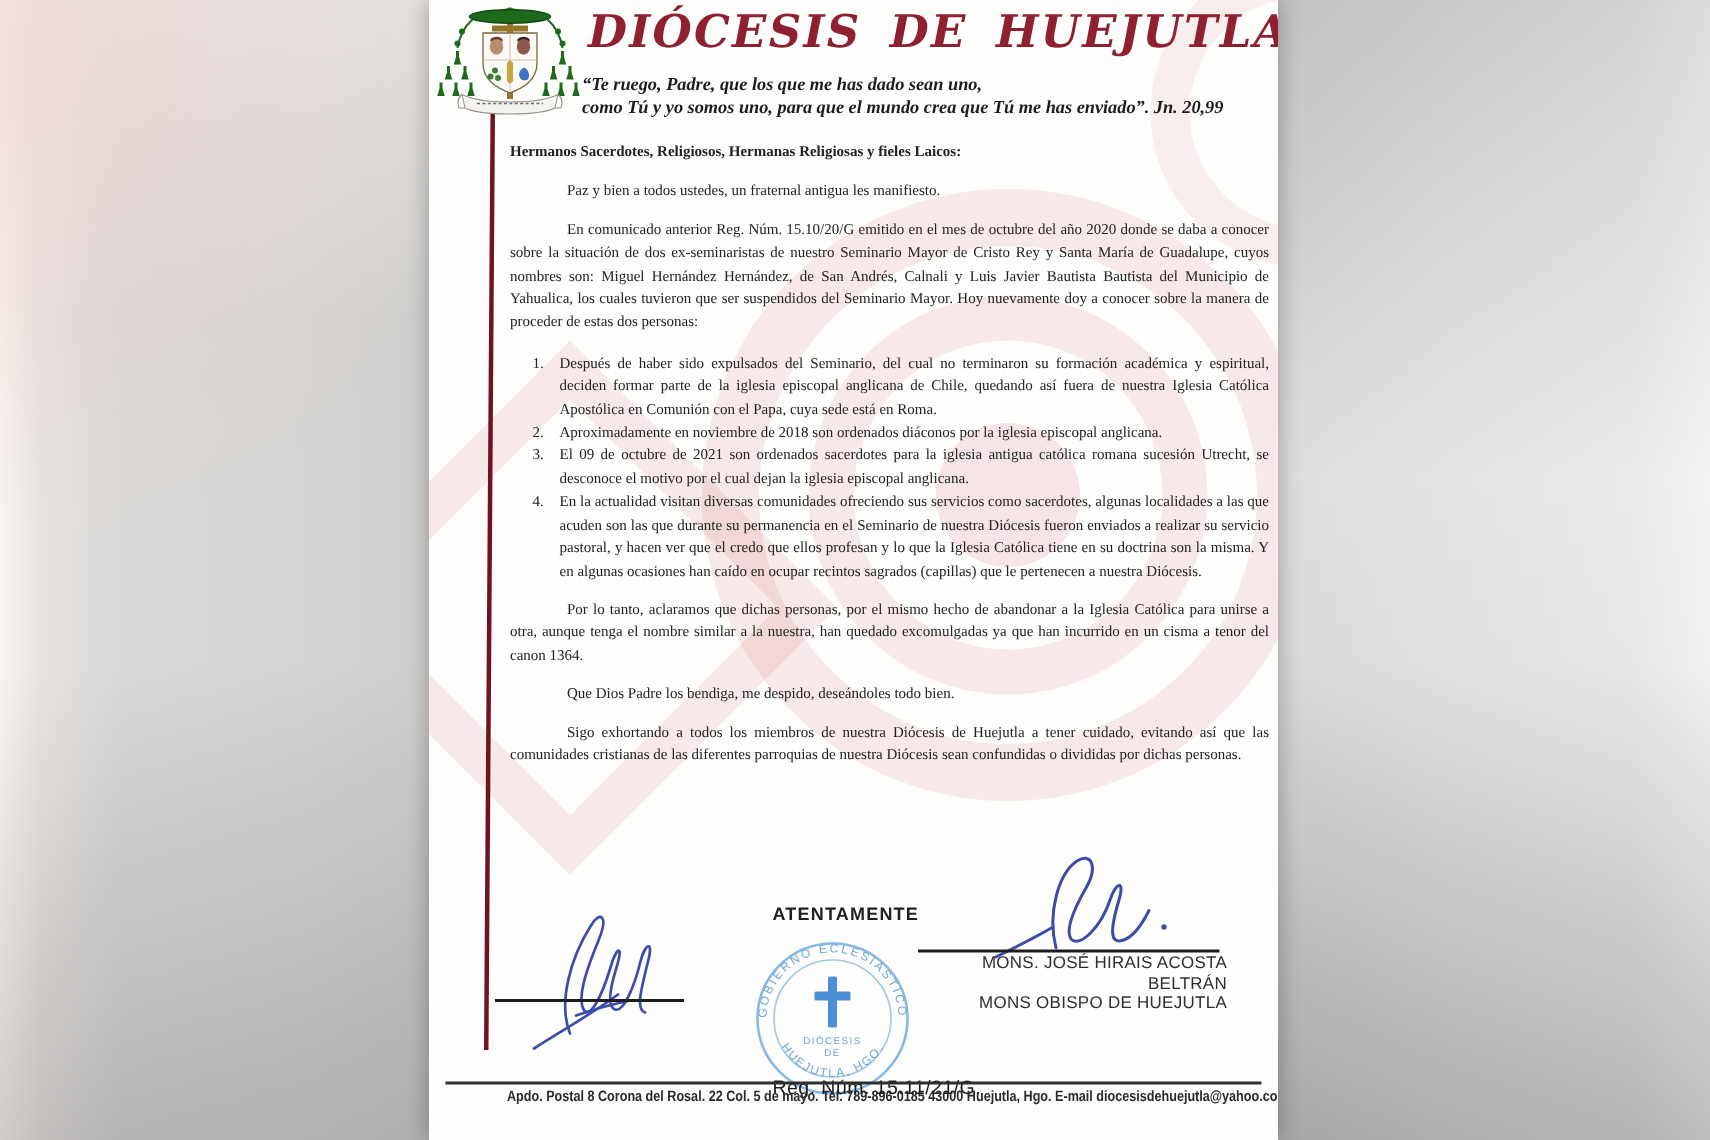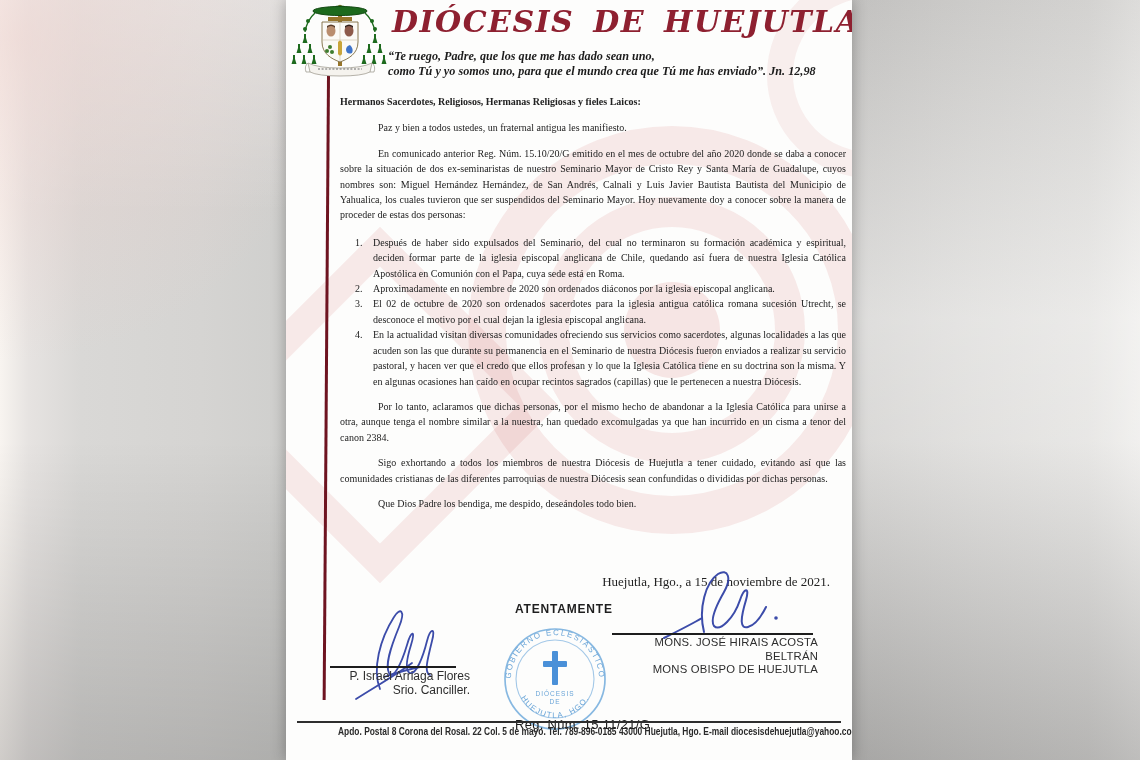--- a/index.html
+++ b/index.html
@@ -142,66 +142,61 @@
         <path d="M20,61 q-4,3 -2,9 l4,0" fill="none" stroke="#979286" stroke-width="0.7"></path>
         <path d="M84,61 q4,3 2,9 l-4,0" fill="none" stroke="#979286" stroke-width="0.7"></path>
         <line x1="30" y1="67" x2="74" y2="67" stroke="#6b6b6b" stroke-width="1.1" stroke-dasharray="2,1.6"></line>
       </g>
     </svg>
 
     <div class="title">DIÓCESIS DE HUEJUTLA</div>
 
     <div class="quote">
       <span style="display:block">“Te ruego, Padre, que los que me has dado sean uno,</span>
-      <span style="display:block">como Tú y yo somos uno, para que el mundo crea que Tú me has enviado”. Jn. 12,98</span>
+      <span style="display:block">como Tú y yo somos uno, para que el mundo crea que Tú me has enviado”. Jn. 20,99</span>
     </div>
 
     <div class="body-flow">
       <p class="salutation">Hermanos Sacerdotes, Religiosos, Hermanas Religiosas y fieles Laicos:</p>
       <p>Paz y bien a todos ustedes, un fraternal antigua les manifiesto.</p>
       <p>En comunicado anterior Reg. Núm. 15.10/20/G emitido en el mes de octubre del año 2020 donde se daba a conocer sobre la situación de dos ex-seminaristas de nuestro Seminario Mayor de Cristo Rey y Santa María de Guadalupe, cuyos nombres son: Miguel Hernández Hernández, de San Andrés, Calnali y Luis Javier Bautista Bautista del Municipio de Yahualica, los cuales tuvieron que ser suspendidos del Seminario Mayor. Hoy nuevamente doy a conocer sobre la manera de proceder de estas dos personas:</p>
       <ol class="points">
         <li>
           <span class="num">1.</span>
           <span class="li-text">Después de haber sido expulsados del Seminario, del cual no terminaron su formación académica y espiritual, deciden formar parte de la iglesia episcopal anglicana de Chile, quedando así fuera de nuestra Iglesia Católica Apostólica en Comunión con el Papa, cuya sede está en Roma.</span>
         </li>
         <li>
           <span class="num">2.</span>
-          <span class="li-text">Aproximadamente en noviembre de 2020 son ordenados diáconos por la iglesia episcopal anglicana.</span>
+          <span class="li-text">Aproximadamente en noviembre de 2018 son ordenados diáconos por la iglesia episcopal anglicana.</span>
         </li>
         <li>
           <span class="num">3.</span>
-          <span class="li-text">El 02 de octubre de 2020 son ordenados sacerdotes para la iglesia antigua católica romana sucesión Utrecht, se desconoce el motivo por el cual dejan la iglesia episcopal anglicana.</span>
+          <span class="li-text">El 09 de octubre de 2021 son ordenados sacerdotes para la iglesia antigua católica romana sucesión Utrecht, se desconoce el motivo por el cual dejan la iglesia episcopal anglicana.</span>
         </li>
         <li>
           <span class="num">4.</span>
           <span class="li-text">En la actualidad visitan diversas comunidades ofreciendo sus servicios como sacerdotes, algunas localidades a las que acuden son las que durante su permanencia en el Seminario de nuestra Diócesis fueron enviados a realizar su servicio pastoral, y hacen ver que el credo que ellos profesan y lo que la Iglesia Católica tiene en su doctrina son la misma. Y en algunas ocasiones han caído en ocupar recintos sagrados (capillas) que le pertenecen a nuestra Diócesis.</span>
         </li>
       </ol>
-      <p>Por lo tanto, aclaramos que dichas personas, por el mismo hecho de abandonar a la Iglesia Católica para unirse a otra, aunque tenga el nombre similar a la nuestra, han quedado excomulgadas ya que han incurrido en un cisma a tenor del canon 2384.</p>
+      <p>Por lo tanto, aclaramos que dichas personas, por el mismo hecho de abandonar a la Iglesia Católica para unirse a otra, aunque tenga el nombre similar a la nuestra, han quedado excomulgadas ya que han incurrido en un cisma a tenor del canon 1364.</p>
+      <p>Que Dios Padre los bendiga, me despido, deseándoles todo bien.</p>
       <p>Sigo exhortando a todos los miembros de nuestra Diócesis de Huejutla a tener cuidado,  evitando así que las comunidades cristianas de las diferentes parroquias de nuestra Diócesis sean confundidas o divididas por dichas personas.</p>
-      <p>Que Dios Padre los bendiga, me despido, deseándoles todo bien.</p>
     </div>
 
-    <div class="dateline">Huejutla, Hgo., a 15 de noviembre de 2021.</div>
 
     <div class="atentamente">ATENTAMENTE</div>
 
     <svg class="ink" style="left:58px;top:603px" width="130" height="100" viewBox="0 0 130 100">
       <g fill="none" stroke="#2c3da3" stroke-width="1.8" stroke-linecap="round" opacity=".92">
         <path d="M36,86 C28,66 36,36 50,14 C56,4 62,7 55,24 C46,46 41,62 45,70 C49,77 57,62 63,42 C67,28 72,26 67,42 C62,58 61,68 66,70 C72,72 79,54 83,38 C86,26 92,23 88,38 C83,58 80,70 86,72"></path>
         <path d="M12,96 C34,82 52,72 68,60"></path>
         <path d="M40,74 C52,70 66,66 76,64"></path>
       </g>
     </svg>
     <div class="sig-rule rule-left"></div>
-    <div class="sig-name name-left">
-      <span style="display:block">P. Israel Arriaga Flores</span>
-      <span style="display:block">Srio. Canciller.</span>
-    </div>
 
     <svg class="stamp" width="106" height="106" viewBox="0 0 106 106">
       <defs>
         <path id="arcTop" d="M 9,53 A 44,44 0 0 1 97,53"></path>
         <path id="arcBot" d="M 14,53 A 39,39 0 0 0 92,53"></path>
       </defs>
       <circle cx="53" cy="53" r="50" fill="none" stroke="#7ab0de" stroke-width="1.7" opacity=".9"></circle>
       <circle cx="53" cy="53" r="39" fill="none" stroke="#8cbae2" stroke-width="1.1" opacity=".8"></circle>
       <g fill="#4a90d8">
         <rect x="50" y="25" width="6" height="34" rx="1"></rect>

